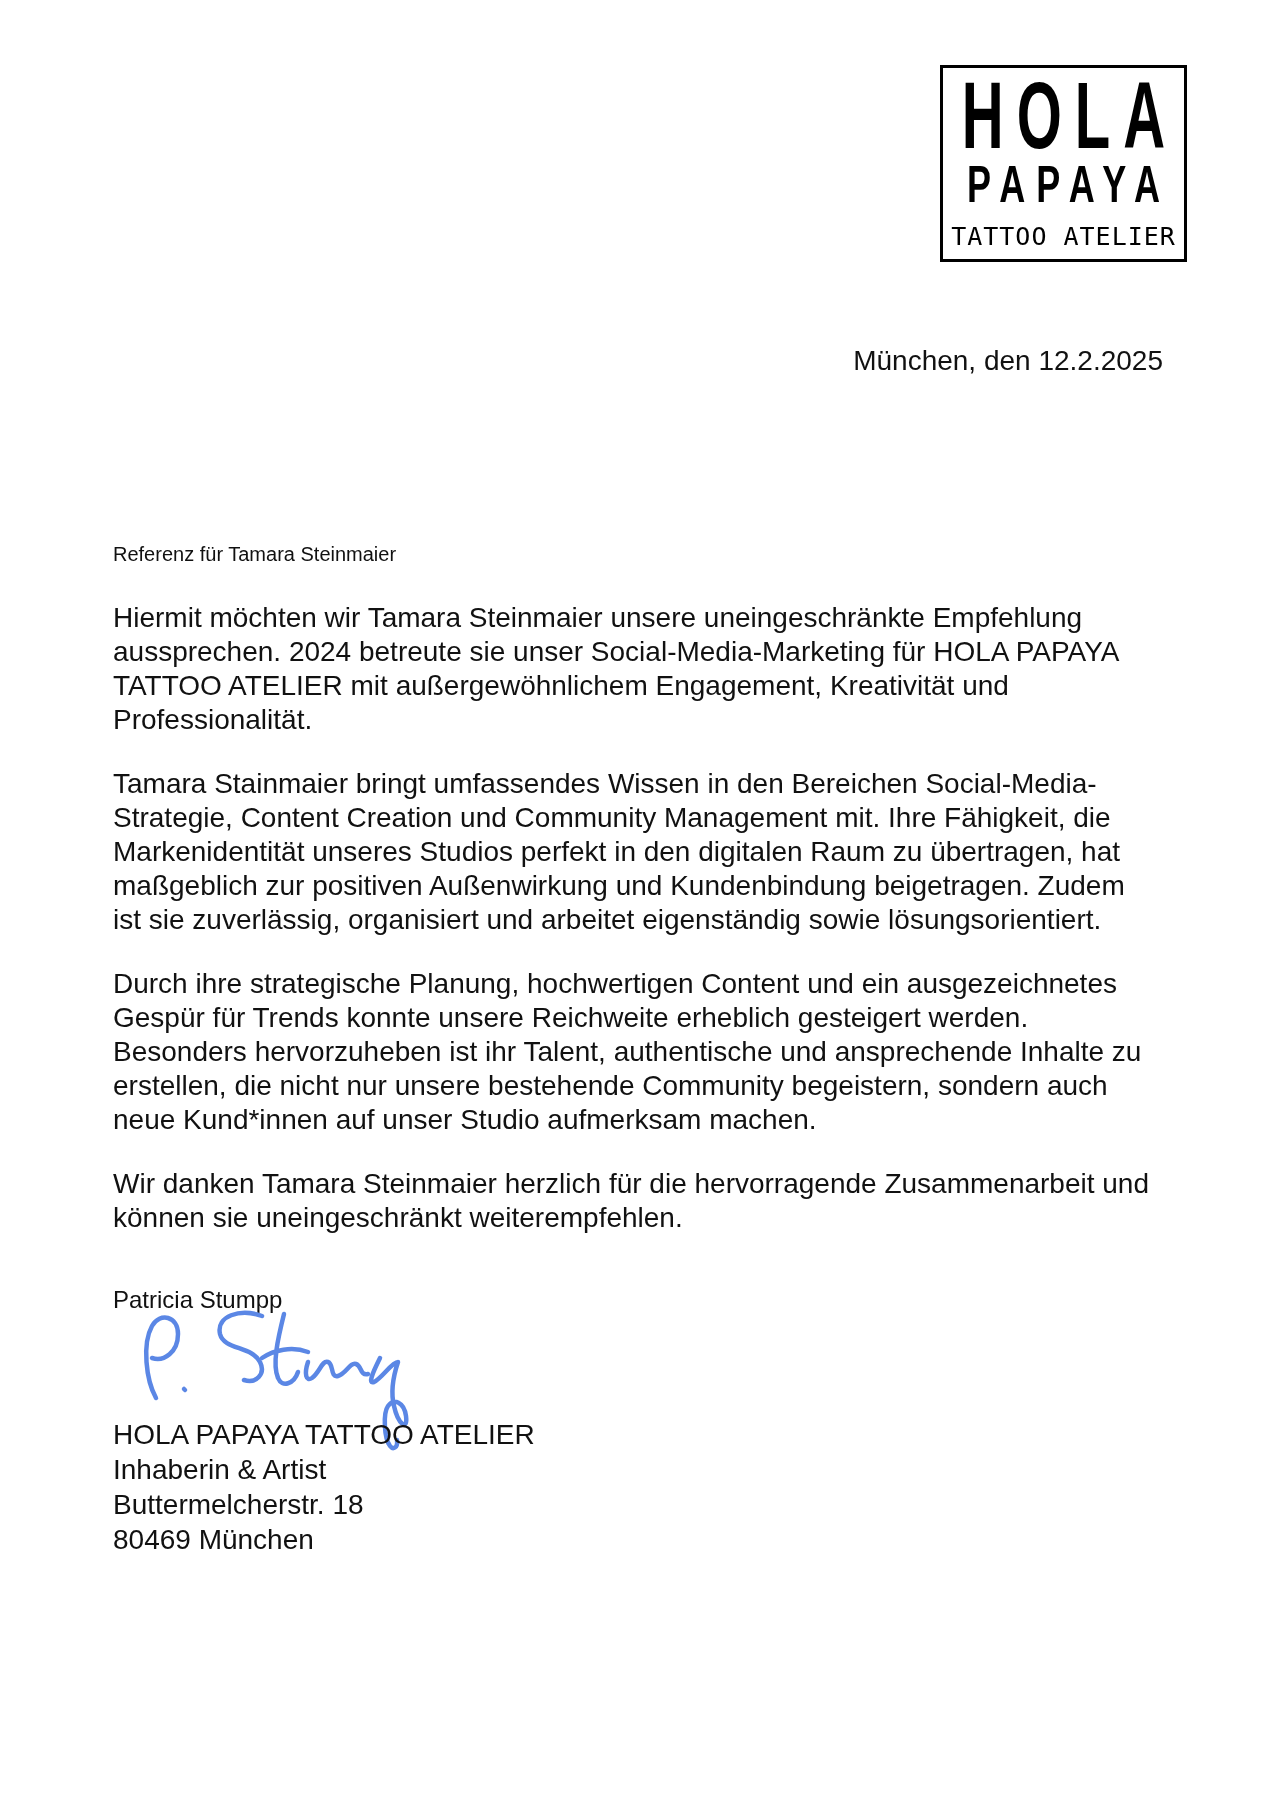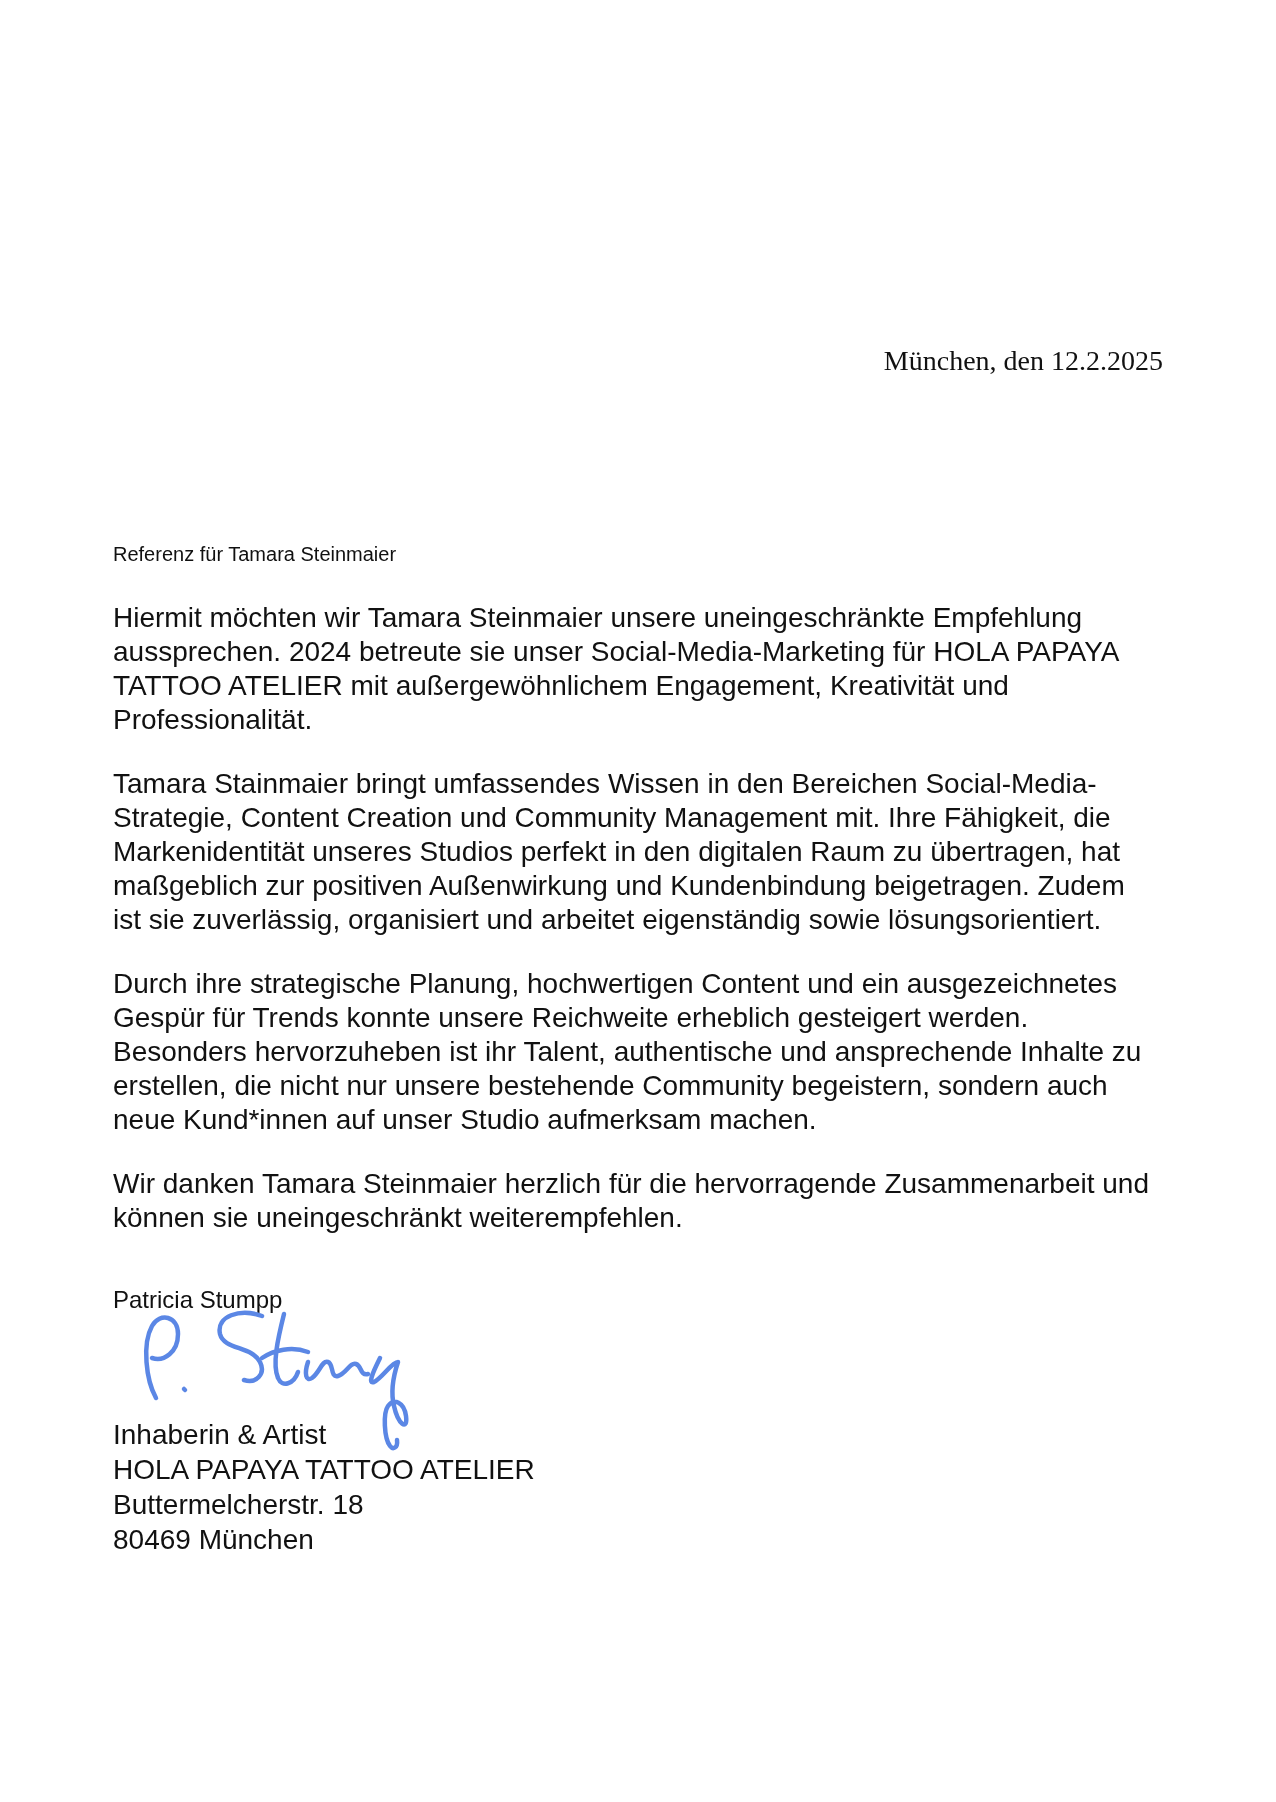--- a/index.html
+++ b/index.html
@@ -63,21 +63,20 @@
     letter-spacing: 1px;
   }
   
   .date-line {
     position: absolute;
     top: 344px;
     right: 113px;
     font-size: 28px;
     line-height: 34px;
     white-space: nowrap;
-    font-family: Liberation Serif, serif;
   }
   .subject-line {
     position: absolute;
     top: 537px;
     left: 113px;
     font-size: 20px;
     line-height: 34px;
   }
   .body-block {
     position: absolute;
@@ -112,20 +111,25 @@
     font-size: 28px;
     line-height: 35px;
   }
   .address-line { white-space: nowrap; }
 </style>
 </head>
 <body>
 
 <div class="page">
 
+  <div class="logo-box">
+    <div class="logo-line logo-hola">HOLA</div>
+    <div class="logo-line logo-papaya">PAPAYA</div>
+    <div class="logo-line logo-tattoo">TATTOO ATELIER</div>
+  </div>
 
   <div class="date-line">München, den 12.2.2025</div>
 
   <div class="subject-line">Referenz für Tamara Steinmaier</div>
 
   <div class="body-block">
     <div class="paragraph">Hiermit möchten wir Tamara Steinmaier unsere uneingeschränkte Empfehlung
 aussprechen. 2024 betreute sie unser Social-Media-Marketing für HOLA PAPAYA
 TATTOO ATELIER mit außergewöhnlichem Engagement, Kreativität und
 Professionalität.</div>
@@ -148,19 +152,19 @@
   <svg class="signature-svg" viewBox="0 0 306 148" fill="none" stroke-linecap="round" stroke-linejoin="round" stroke-width="4.5">
     <path d="M44,88 C34,70 30,34 40,16 C48,2 66,6 66,24 C66,42 52,52 40,48" stroke="#5b87e5"></path>
     <path d="M72,79 L73,80" stroke="#5b87e5"></path>
     <path d="M150,6 C128,-2 104,6 108,24 C112,40 140,36 148,52 C154,64 144,74 132,70" stroke="#5b87e5"></path>
     <path d="M172,4 C166,28 160,54 166,68 C170,78 182,74 186,62 M150,48 C162,40 180,36 196,42" stroke="#5b87e5"></path>
     <path d="M196,52 C192,64 194,72 200,68 C208,62 210,50 216,52 C222,54 218,68 226,66 C234,64 238,52 244,54 C250,56 248,66 256,64" stroke="#5b87e5"></path>
     <path d="M268,48 C260,64 256,74 262,72 C270,68 280,52 286,52 C282,64 278,80 282,96 C286,114 296,122 294,106 C292,92 282,88 276,96 C271,103 272,128 278,136 C281,140 286,138 285,130" stroke="#5b87e5"></path>
   </svg>
 
   <div class="address-block">
+    <div class="address-line">HOLA PAPAYA TATTOO ATELIER</div>
     <div class="address-line">Inhaberin &amp; Artist</div>
-    <div class="address-line">HOLA PAPAYA TATTOO ATELIER</div>
     <div class="address-line">Buttermelcherstr. 18</div>
     <div class="address-line">80469 München</div>
   </div>
 
 </div>
 
 </body></html>

